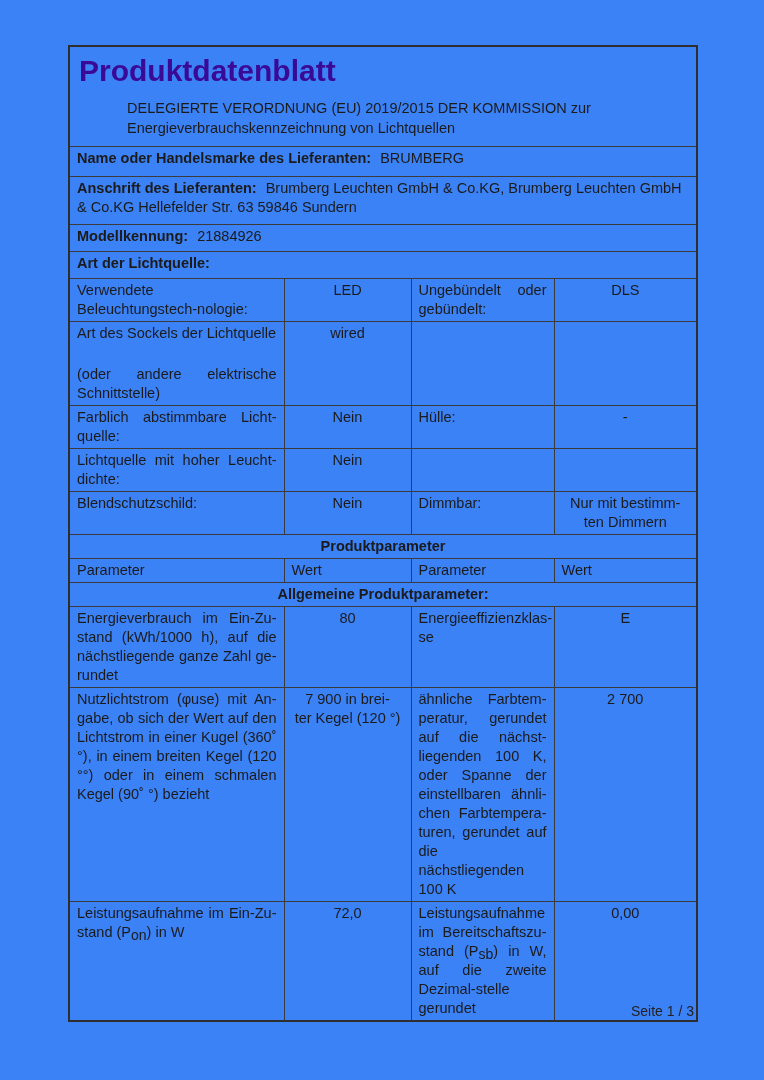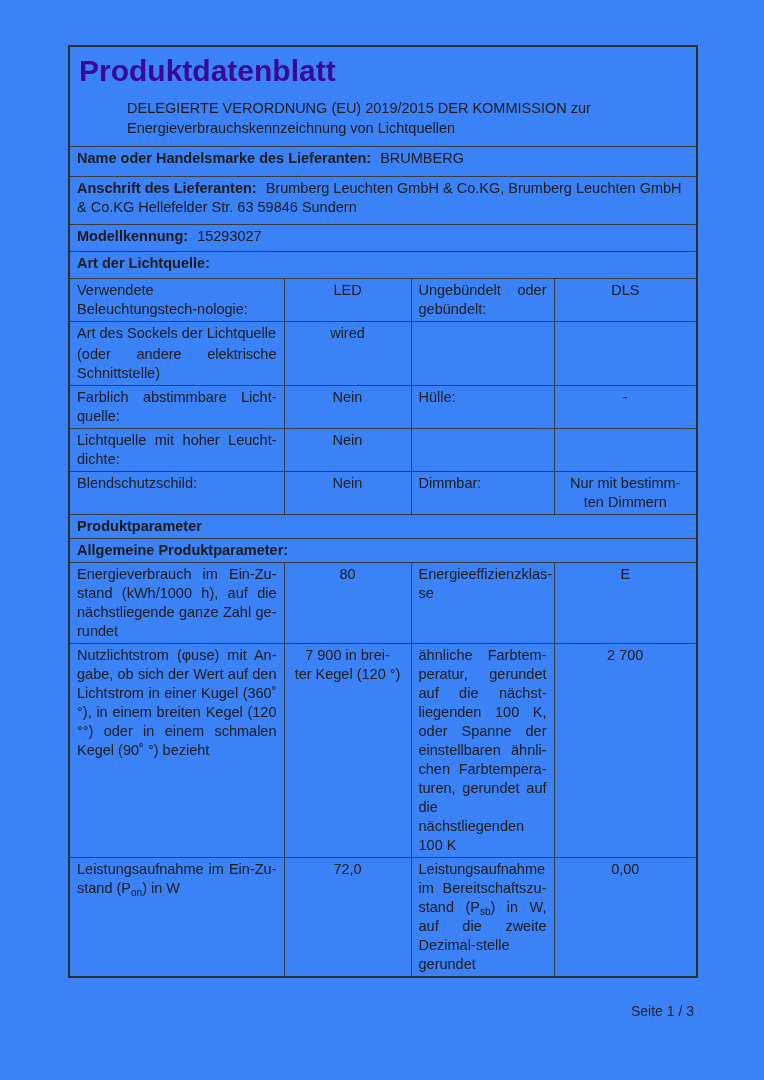--- a/index.html
+++ b/index.html
@@ -25,36 +25,36 @@
     border: 1.5px solid #3b3b3b;
     vertical-align: top;
     padding: 2px 7px;
     font-size: 14.5px;
     line-height: 19px;
   }
   .b { font-weight: bold; }
   .val { margin-left: 9px; }
   td.p { text-align: justify; }
   td.v { text-align: center; white-space: pre-line; margin-left: 44px; }
-  td.center { text-align: left; }
+  td.center { text-align: center; }
   .doc-title {
     font-size: 30px;
     font-weight: bold;
     color: #3a0a96;
     padding: 6px 2px 11px 2px;
     line-height: 32px;
   }
   .doc-sub {
     font-size: 14.5px;
     line-height: 20px;
     padding: 0 2px 6px 2px;
     margin-left: 48px;
   }
-  .para2 { margin-top: 2px; }
-  sub.sb { font-size: 10px; line-height: 0; vertical-align: -3px; }
+  .para2 { margin-top: 22px; }
+  sub.sb { font-size: 14px; line-height: 0; vertical-align: -3px; }
   .footer {
     position: absolute;
     right: 70px;
     top: 1003px;
     font-size: 14px;
     color: #222222;
   }
 </style>
 </head>
 <body>
@@ -79,21 +79,21 @@
 
     <tr style="height:30px">
       <td colspan="4"><span class="b">Name oder Handelsmarke des Lieferanten:</span><span class="val">BRUMBERG</span></td>
     </tr>
 
     <tr style="height:48px">
       <td colspan="4"><span class="b">Anschrift des Lieferanten:</span><span class="val">Brumberg Leuchten GmbH &amp; Co.KG, Brumberg Leuchten GmbH &amp; Co.KG Hellefelder Str. 63 59846 Sundern</span></td>
     </tr>
 
     <tr style="height:27px">
-      <td colspan="4"><span class="b">Modellkennung:</span><span class="val">15293027</span></td>
+      <td colspan="4"><span class="b">Modellkennung:</span><span class="val">21884926</span></td>
     </tr>
 
     <tr style="height:27px">
       <td colspan="4" class="b">Art der Lichtquelle:</td>
     </tr>
 
     <tr style="height:40px">
       <td class="p">Verwendete Beleuchtungstech-nologie:</td>
       <td class="v">LED</td>
       <td class="p">Ungebündelt oder gebündelt:</td>
@@ -130,20 +130,26 @@
       <td class="v">Nein</td>
       <td class="p">Dimmbar:</td>
       <td class="v">Nur mit bestimm-
 ten Dimmern</td>
     </tr>
 
     <tr style="height:20px">
       <td colspan="4" class="center b">Produktparameter</td>
     </tr>
 
+    <tr style="height:22px">
+      <td>Parameter</td>
+      <td>Wert</td>
+      <td>Parameter</td>
+      <td>Wert</td>
+    </tr>
 
     <tr style="height:22px">
       <td colspan="4" class="center b">Allgemeine Produktparameter:</td>
     </tr>
 
     <tr style="height:75px">
       <td class="p">Energieverbrauch im Ein-Zu-stand (kWh/1000 h), auf die nächstliegende ganze Zahl ge-rundet</td>
       <td class="v">80</td>
       <td class="p">Energieeffizienzklas-se</td>
       <td class="v">E</td>

